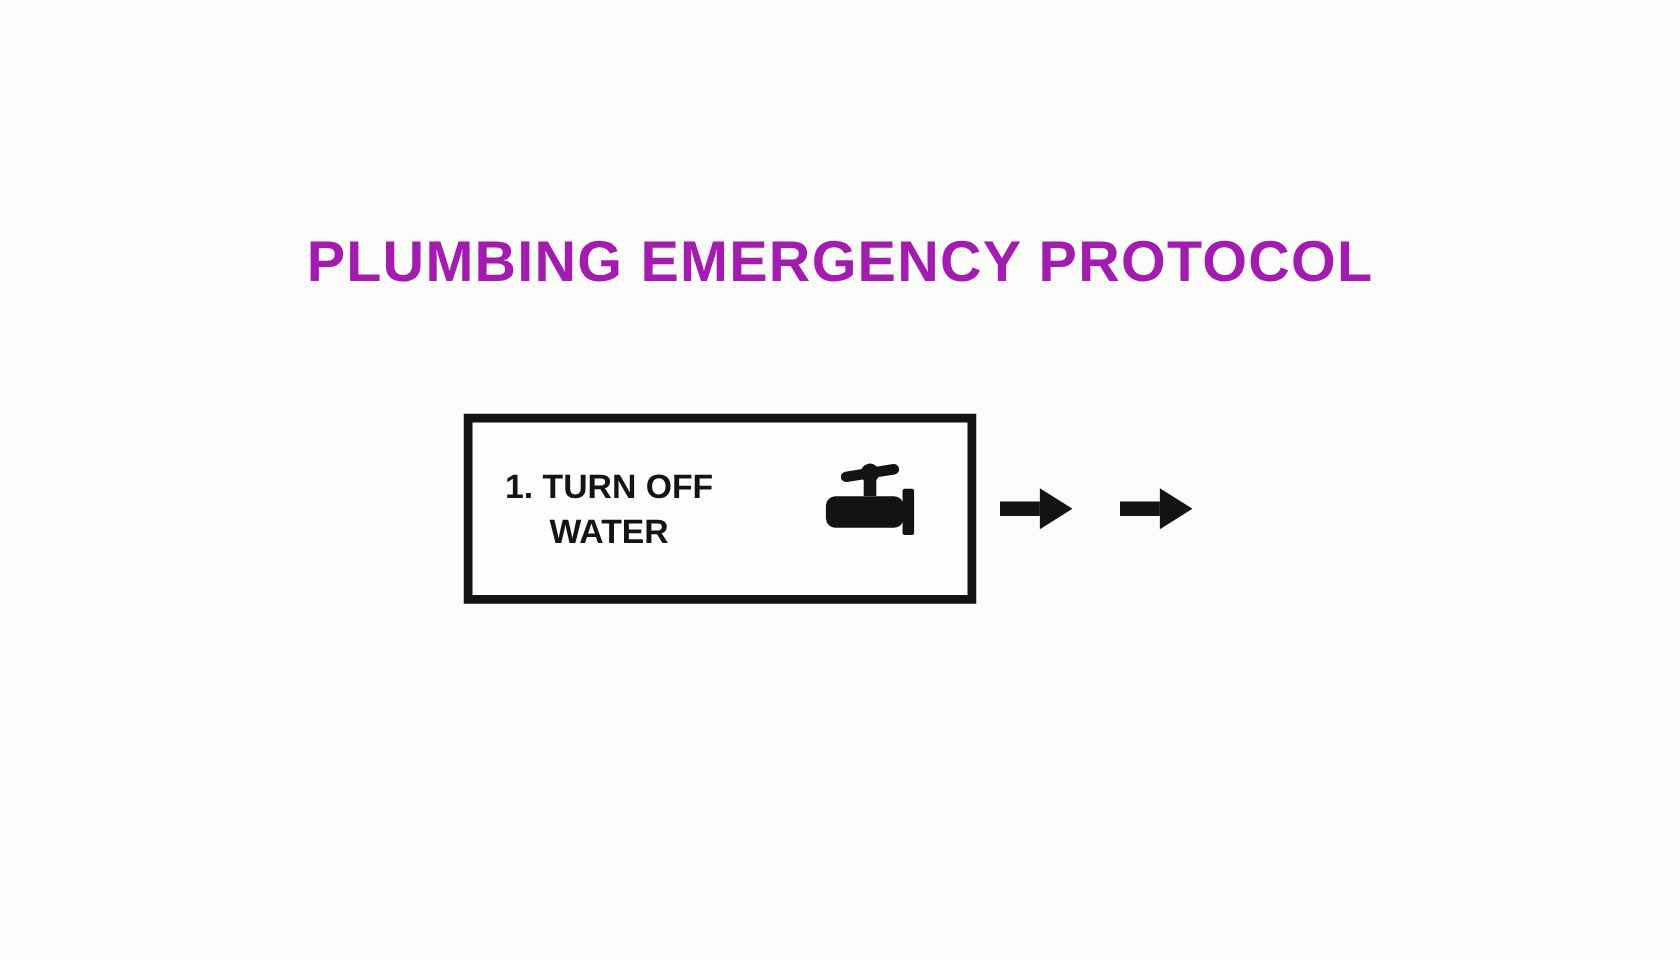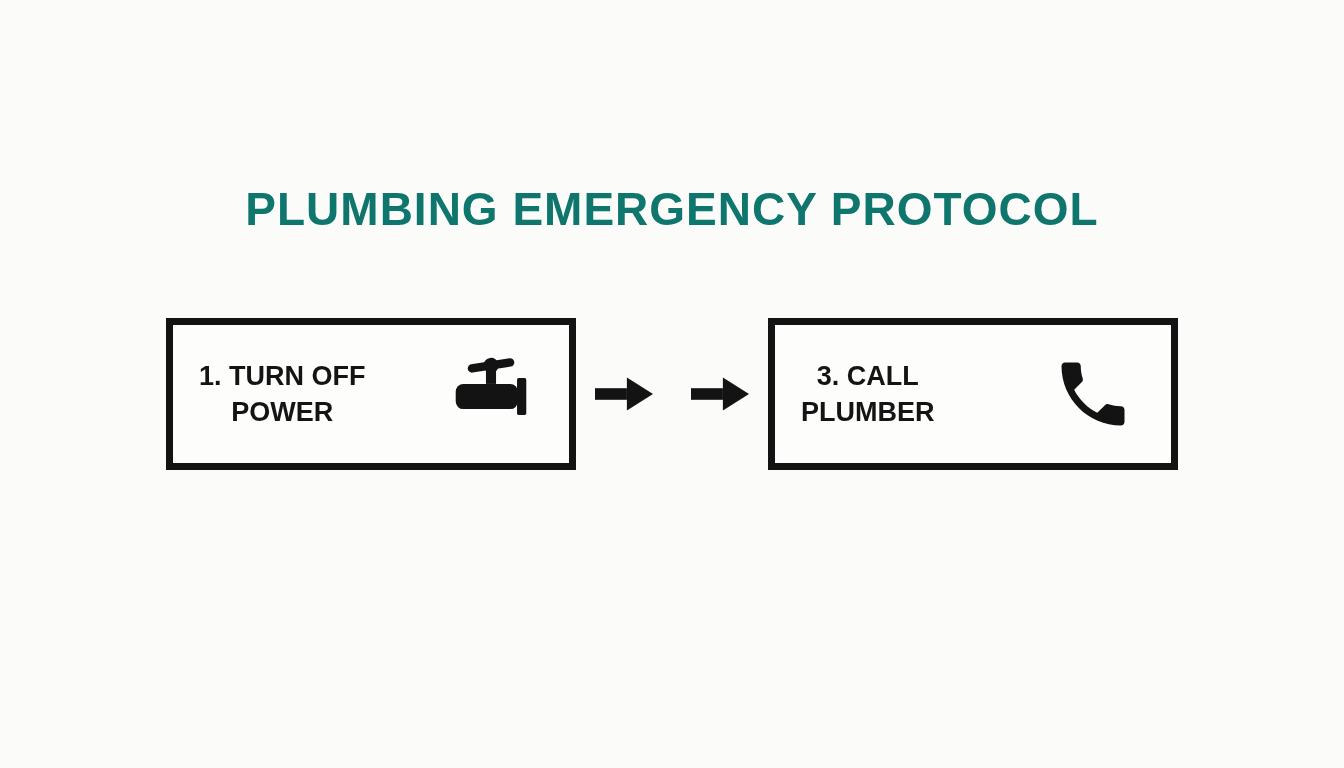--- a/index.html
+++ b/index.html
@@ -21,25 +21,25 @@
   }
   .title {
     position: absolute;
     top: 182px;
     left: 0;
     width: 100%;
     text-align: center;
     font-size: 46px;
     font-weight: 700;
     letter-spacing: 1px;
-    color: #0f766e;
+    color: #a21caf;
   }
   .flow {
     position: absolute;
-    top: 318px;
+    top: 331px;
     left: 0;
     width: 100%;
     display: flex;
     justify-content: center;
     align-items: center;
   }
   .step-box {
     width: 336px;
     height: 138px;
     background: #fdfdfc;
@@ -89,21 +89,21 @@
 
 <div class="page">
 
   <div class="title">PLUMBING EMERGENCY PROTOCOL</div>
 
   <div class="flow">
 
     <div class="step-box">
       <div class="step-label">
         <span>1. TURN OFF</span><br>
-        <span>POWER</span>
+        <span>WATER</span>
       </div>
       <div class="step-icon">
         <svg viewBox="0 0 100 100" aria-hidden="true">
           <g transform="rotate(-9 50 16)">
             <rect x="22" y="11" width="56" height="10" rx="5"></rect>
             <circle cx="50" cy="16" r="9"></circle>
           </g>
           <rect x="44" y="20" width="12" height="18"></rect>
           <rect x="8" y="38" width="74" height="30" rx="9"></rect>
           <rect x="81" y="31" width="11" height="44" rx="2"></rect>
@@ -119,26 +119,15 @@
     </div>
 
 
     <div class="arrow">
       <svg viewBox="0 0 60 40" aria-hidden="true">
         <rect x="0" y="14" width="33" height="12"></rect>
         <polygon points="33,3 60,20 33,37"></polygon>
       </svg>
     </div>
 
-    <div class="step-box">
-      <div class="step-label">
-        <span>3. CALL</span><br>
-        <span>PLUMBER</span>
-      </div>
-      <div class="step-icon">
-        <svg viewBox="0 0 24 24" aria-hidden="true">
-          <path d="M6.62 10.79c1.44 2.83 3.76 5.14 6.59 6.59l2.2-2.2c.27-.27.67-.36 1.02-.24 1.12.37 2.33.57 3.57.57.55 0 1 .45 1 1V20c0 .55-.45 1-1 1-9.39 0-17-7.61-17-17 0-.55.45-1 1-1h3.5c.55 0 1 .45 1 1 0 1.25.2 2.45.57 3.57.11.35.03.74-.24 1.02l-2.2 2.2z"></path>
-        </svg>
-      </div>
-    </div>
 
   </div>
 </div>
 
 </body></html>

